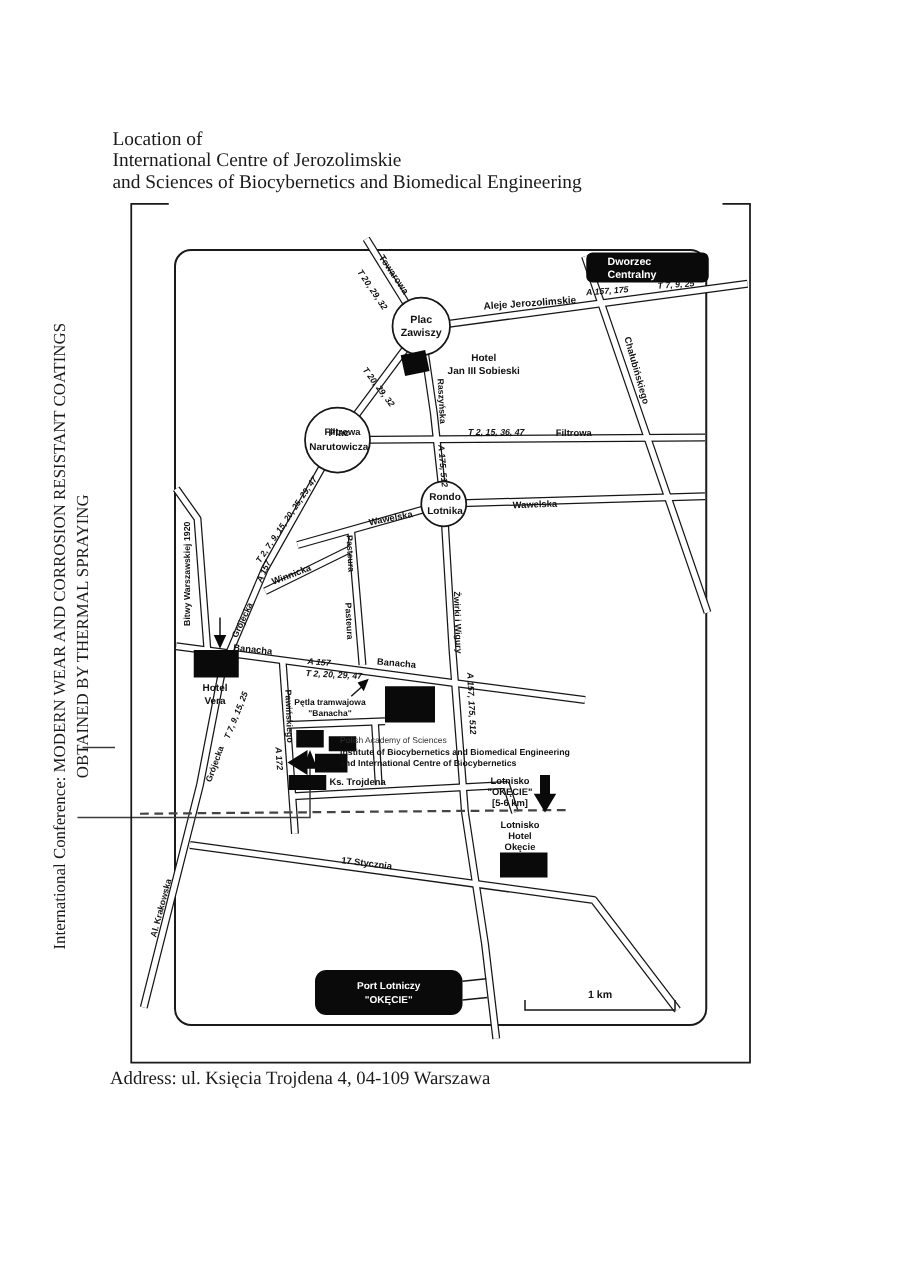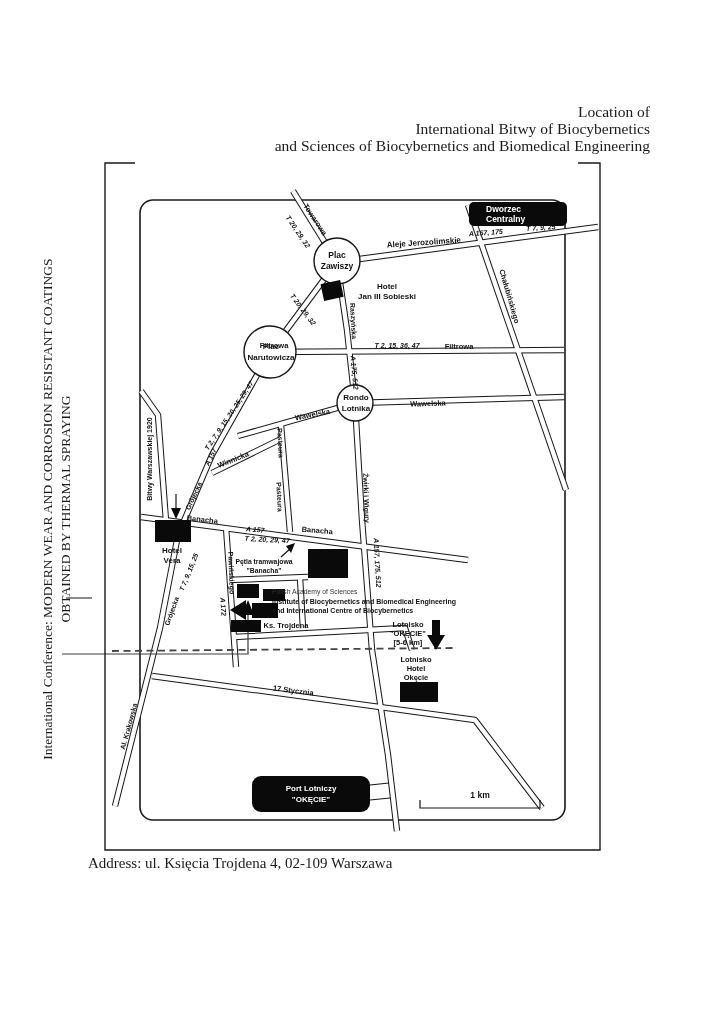--- a/index.html
+++ b/index.html
@@ -1,18 +1,18 @@
 <!DOCTYPE html>
 <html><head>
 <meta charset="utf-8">
 <style>
   html,body{margin:0;padding:0;background:#fff;}
   #page{position:relative;width:724px;height:1024px;background:#fff;overflow:hidden;
         font-family:"Liberation Sans",sans-serif;color:#111;}
-  .title{position:absolute;top:103px;left:90px;width:560px;text-align:right;
+  .title{position:absolute;top:103px;left:90px;width:560px;text-align:left;
          font-family:"Liberation Serif",serif;font-size:15.5px;line-height:17px;color:#1a1a1a;}
   .address{position:absolute;top:855px;left:88px;font-family:"Liberation Serif",serif;
            font-size:15px;color:#1a1a1a;}
   .sidenote{position:absolute;left:57px;top:510px;width:580px;margin-left:-290px;margin-top:-19px;
             transform:rotate(-90deg);text-align:center;font-family:"Liberation Serif",serif;
             font-size:13.5px;line-height:18px;color:#1a1a1a;}
   svg{position:absolute;left:0;top:0;}
   
   .frame{fill:none;stroke:#1a1a1a;}
   #roads-bg use{stroke:#161616;stroke-width:6.4;fill:none;stroke-linejoin:round;}
@@ -28,30 +28,30 @@
   .wh{fill:#fff;} .start{text-anchor:start;}
   .acad1{font-weight:normal;fill:#333;}
 </style>
 </head>
 <body>
 
 <div id="page">
 
   <div class="title">
     <div>Location of</div>
-    <div>International Bitwy of Biocybernetics</div>
+    <div>International Centre of Jerozolimskie</div>
     <div>and Sciences of Biocybernetics and Biomedical Engineering</div>
   </div>
 
   <div class="sidenote">
     <div>International Conference: MODERN WEAR AND CORROSION RESISTANT COATINGS</div>
     <div>OBTAINED BY THERMAL SPRAYING</div>
   </div>
 
-  <div class="address">Address: ul. Księcia Trojdena 4, 02-109 Warszawa</div>
+  <div class="address">Address: ul. Księcia Trojdena 4, 04-109 Warszawa</div>
 
   <svg width="724" height="1024" viewBox="0 0 724 1024">
 
     <defs>
       <path id="rd-towarowa" d="M293,191 L337,262"></path>
       <path id="rd-pzpn" d="M337,262 L270,352"></path>
       <path id="rd-jerozolimskie" d="M337,262 L598,227"></path>
       <path id="rd-chalubinskiego" d="M468,205 L566,490"></path>
       <path id="rd-raszynska" d="M337,262 L347,330 L355,403"></path>
       <path id="rd-filtrowa" d="M270,352 L564,350"></path>

